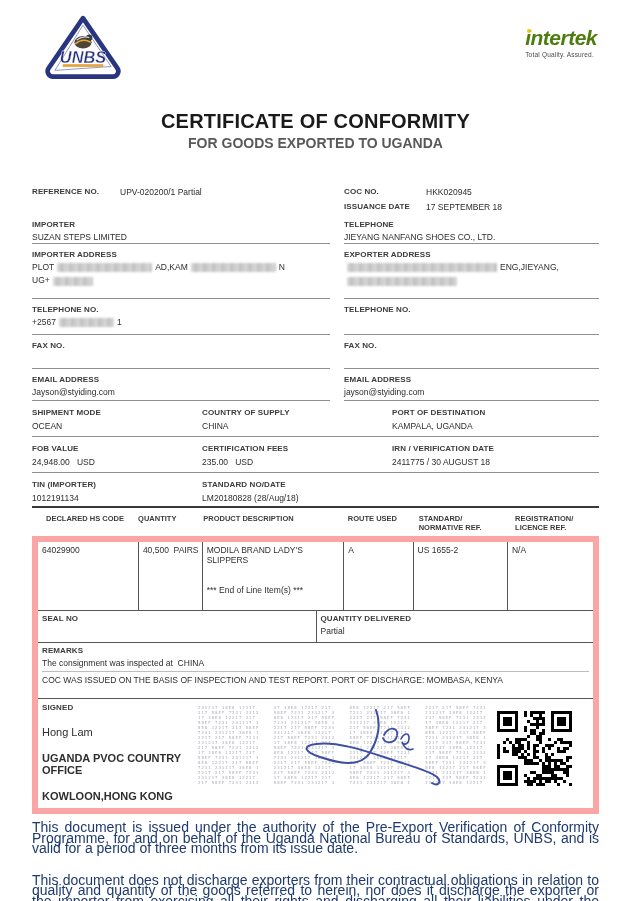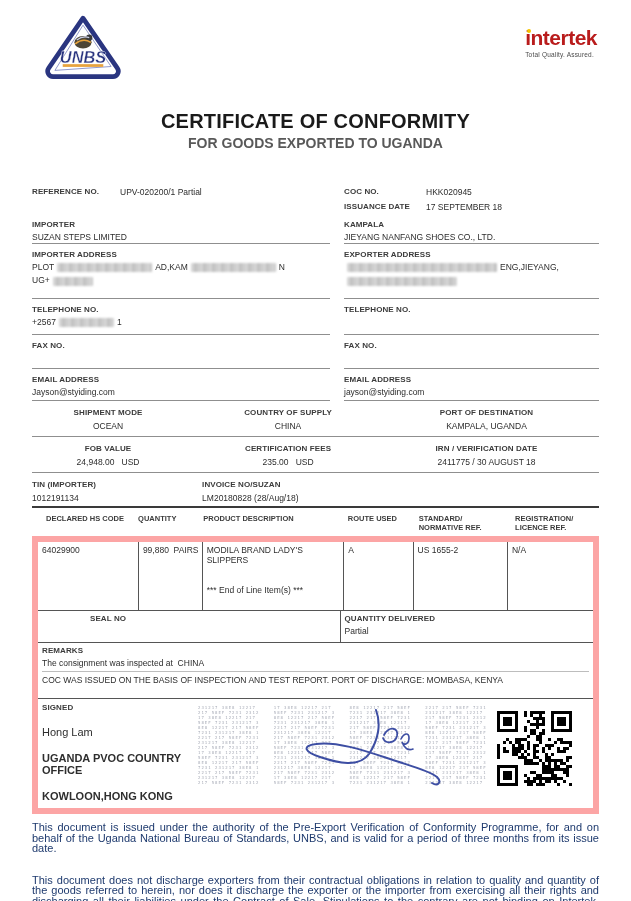--- a/index.html
+++ b/index.html
@@ -4,21 +4,21 @@
 <style>
   * { margin:0; padding:0; box-sizing:border-box; }
   html,body { width:631px; height:901px; background:#ffffff; }
   body { font-family:"Liberation Sans", sans-serif; color:#2e2e2e; position:relative; }
   .page { width:631px; height:901px; padding:14px 32px 0 32px; overflow:hidden; }
 
   
   .logo-row { display:flex; justify-content:space-between; align-items:flex-start; height:80px; }
   .unbs { margin-left:12px; }
   .intertek { text-align:left; margin-right:2px; margin-top:12px; }
-  .intertek-word { font-size:21px; font-weight:bold; color:#b91c1c; letter-spacing:-0.5px; position:relative; display:inline-block; }
+  .intertek-word { font-size:21px; font-weight:bold; color:#4d7c0f; letter-spacing:-0.5px; position:relative; display:inline-block;font-style:italic; }
   .intertek-dot { position:absolute; left:1.5px; top:2.5px; width:4.5px; height:4.5px; border-radius:50%; background:#f5c400; }
   .intertek-tag { font-size:6.5px; color:#4a4a4a; margin-top:1px; letter-spacing:0.2px; }
 
   
   .title-block { text-align:center; margin-top:16px; }
   .title-main { font-size:20px; font-weight:bold; color:#1a1a1a; letter-spacing:0.2px; }
   .title-sub  { font-size:14px; font-weight:bold; color:#595959; margin-top:2px; }
 
   
   .fields { margin-top:30px; }
@@ -39,38 +39,38 @@
   .stack-line { margin-bottom:3px; }
 
   .redact { display:inline-block; height:9px; vertical-align:middle; border-radius:1px; margin:0 3px;
             background:repeating-linear-gradient(90deg,#d4d4d4 0 3px,#c2c2c2 3px 6px,#cdcdcd 6px 9px);
             filter:blur(1.2px); }
   .rw40{width:40px}.rw50{width:50px}.rw55{width:55px}.rw85{width:85px}.rw95{width:95px}.rw110{width:110px}.rw150{width:150px}
 
   
   .midband { display:grid; grid-template-columns:30% 33.5% 36.5%; }
   .mcell { padding:7px 18px 0 0; min-height:36px; }
-  .mcell.u { border-bottom:1px solid #8f8f8f;text-align:center; }
+  .mcell.u { border-bottom:1px solid #8f8f8f; }
   .mcell .lbl { margin-bottom:4px; }
   .mrow3 { min-height:31px; }
   .thickline { border-bottom:2px solid #3a3a3a; margin-top:2px; }
 
   
   .items-head { display:grid; grid-template-columns:18% 11.5% 25.5% 12.5% 17% 15.5%; padding:6px 0 4px 0; }
   .items-head .hcell { font-weight:bold; font-size:7.5px; color:#3b3b3b; white-space:pre-line; padding-left:4px; }
   .items-head .hcell:first-child { padding-left:14px; }
 
   .items-table { border:6px solid #fca5a5; }
   .trow { display:grid; grid-template-columns:18% 11.5% 25.5% 12.5% 17% 15.5%; }
   .trow .tcell { border-left:1px solid #555; padding:3px 2px 2px 4px; font-size:8.5px; white-space:pre-wrap; }
   .trow .tcell:first-child { border-left:none; }
   .trow1 { min-height:40px; }
   .trow2 { min-height:28px; }
 
-  .sealrow { display:grid; grid-template-columns:50% 50%; border-top:1px solid #555; min-height:32px;padding-left:48px; }
+  .sealrow { display:grid; grid-template-columns:50% 50%; border-top:1px solid #555; min-height:32px; }
   .sealrow .scell { padding:3px 4px; }
   .sealrow .scell.qd { border-left:1px solid #555; }
   .sealrow .lbl { margin-bottom:3px; }
 
   .remarksrow { border-top:1px solid #555; min-height:56px; padding:3px 4px 0 4px; }
   .remarks-line1 { border-bottom:1px solid #bdbdbd; padding:3px 0 3px 0; }
   .remarks-line2 { padding:3px 0; }
 
   .signedrow { border-top:1px solid #555; min-height:94px; padding:4px 4px 6px 4px; display:grid; grid-template-columns:148px 1fr 92px; column-gap:8px; }
   .signed-left .lbl { display:block; }
@@ -78,21 +78,21 @@
   .signed-left .sbold { font-weight:bold; }
   .sig-zone { position:relative; overflow:hidden; height:82px; margin-top:2px; }
   .micropattern { position:absolute; inset:0; font-family:"DejaVu Sans Mono",monospace; font-size:4px; line-height:5px;
                   letter-spacing:1px; color:#a6aab6; word-break:break-all; overflow:hidden;
                   column-count:4; column-gap:12px; column-fill:auto; }
   .signature { position:absolute; left:60px; top:0; }
   .qr-wrap { padding-top:8px; }
 
   
   .footer { margin-top:8px; color:#1e3a6e; }
-  .fpara { font-size:11px; line-height:10.6px; text-align:justify; }
+  .fpara { font-size:14px; line-height:10.6px; text-align:justify; }
   .fpara + .fpara { margin-top:21px; }
   .pageno { text-align:center; font-size:8px; margin-top:14px; color:#1e3a6e; }
 </style>
 </head>
 <body>
 
 <div class="page">
 
   <div class="logo-row">
     <div class="unbs">
@@ -137,21 +137,21 @@
         </div>
       </div>
     </div>
 
     <div class="two-col">
       <div class="cell r-name rule">
         <div class="lbl">IMPORTER</div>
         <div class="val">SUZAN STEPS LIMITED</div>
       </div>
       <div class="cell r-name rule">
-        <div class="lbl">KAMPALA</div>
+        <div class="lbl">TELEPHONE</div>
         <div class="val">JIEYANG NANFANG SHOES CO., LTD.</div>
       </div>
     </div>
 
     <div class="two-col">
       <div class="cell r-addr rule">
         <div class="lbl">IMPORTER ADDRESS</div>
         <div class="val stack-line"><span>PLOT</span><span class="redact rw95"></span><span>AD,KAM</span><span class="redact rw85"></span><span>N</span></div>
         <div class="val"><span>UG+</span><span class="redact rw40"></span></div>
       </div>
@@ -218,42 +218,42 @@
     </div>
     <div class="mcell u">
       <div class="lbl">IRN / VERIFICATION DATE</div>
       <div class="val">2411775 / 30 AUGUST 18</div>
     </div>
     <div class="mcell mrow3">
       <div class="lbl">TIN (IMPORTER)</div>
       <div class="val">1012191134</div>
     </div>
     <div class="mcell mrow3">
-      <div class="lbl">INVOICE NO/SUZAN</div>
+      <div class="lbl">STANDARD NO/DATE</div>
       <div class="val">LM20180828 (28/Aug/18)</div>
     </div>
     <div class="mcell mrow3"></div>
   </div>
   <div class="thickline"></div>
 
   <div class="items-head">
     <div class="hcell">DECLARED HS CODE</div>
     <div class="hcell">QUANTITY</div>
     <div class="hcell">PRODUCT DESCRIPTION</div>
     <div class="hcell">ROUTE USED</div>
     <div class="hcell">STANDARD/
 NORMATIVE REF.</div>
     <div class="hcell">REGISTRATION/
 LICENCE REF.</div>
   </div>
 
   <div class="items-table">
     <div class="trow trow1">
       <div class="tcell">64029900</div>
-      <div class="tcell">99,880  PAIRS</div>
+      <div class="tcell">40,500  PAIRS</div>
       <div class="tcell">MODILA BRAND LADY'S SLIPPERS</div>
       <div class="tcell">A</div>
       <div class="tcell">US 1655-2</div>
       <div class="tcell">N/A</div>
     </div>
     <div class="trow trow2">
       <div class="tcell"></div>
       <div class="tcell"></div>
       <div class="tcell">*** End of Line Item(s) ***</div>
       <div class="tcell"></div>

